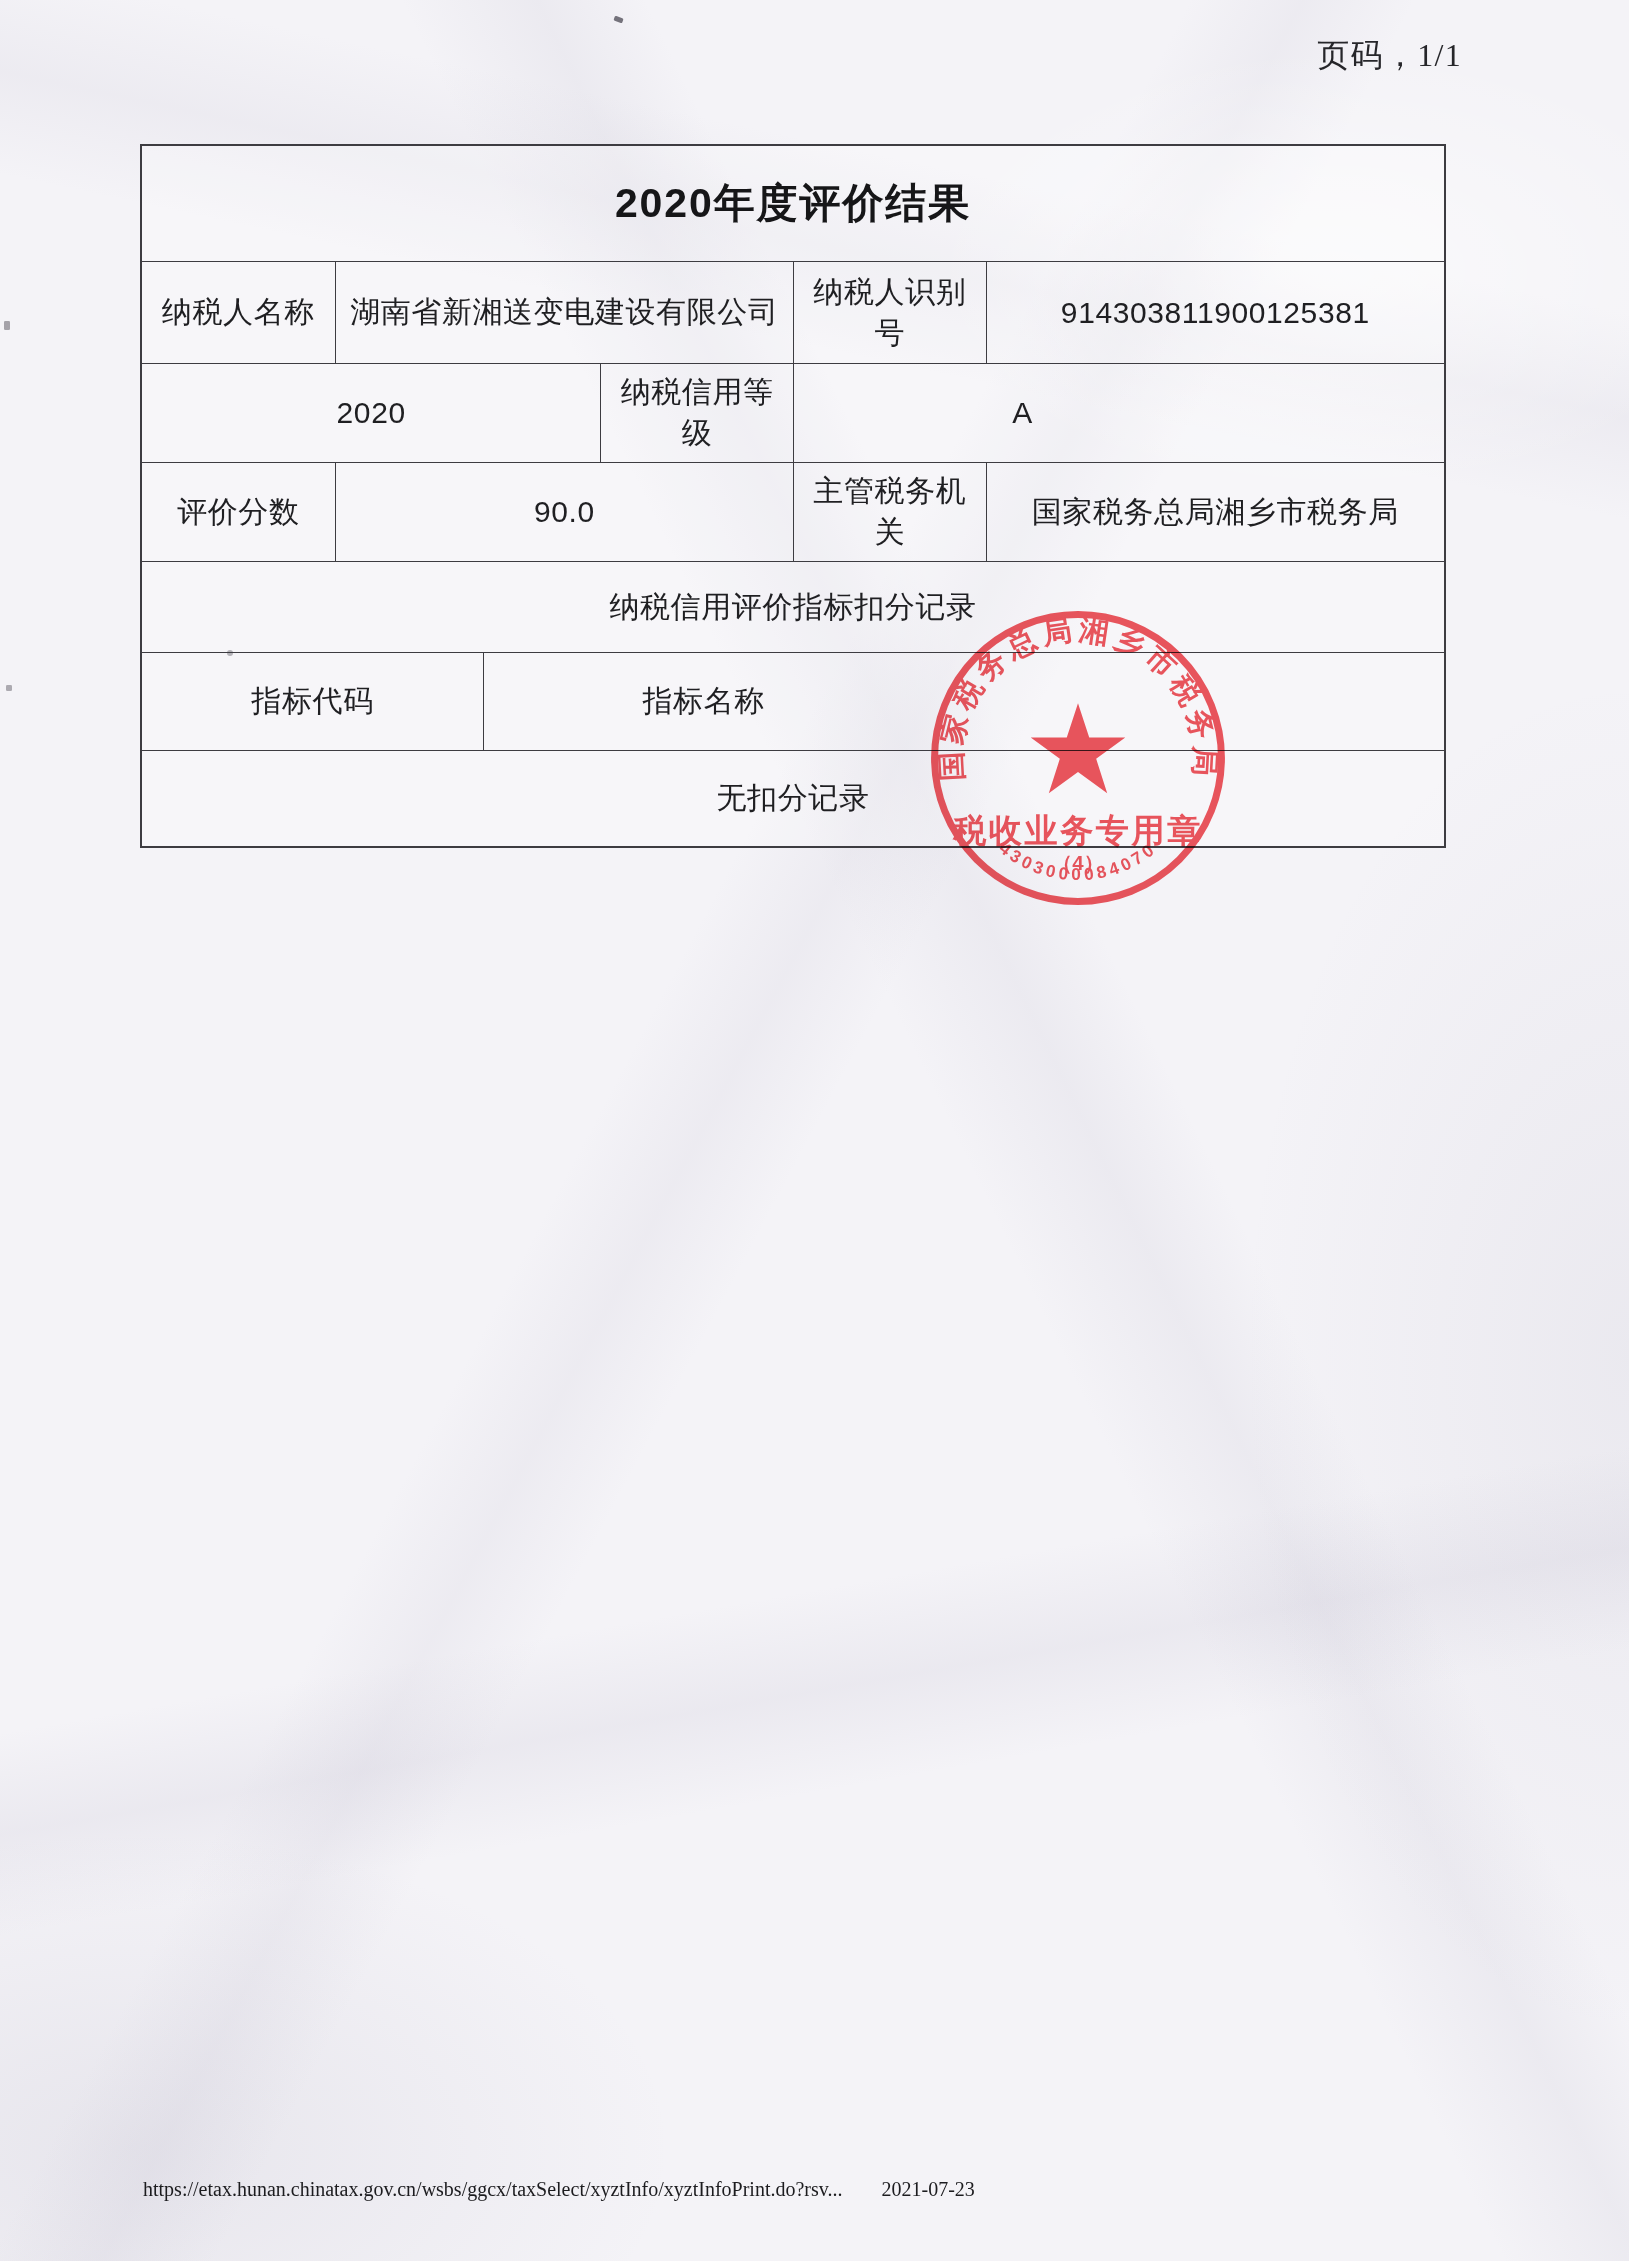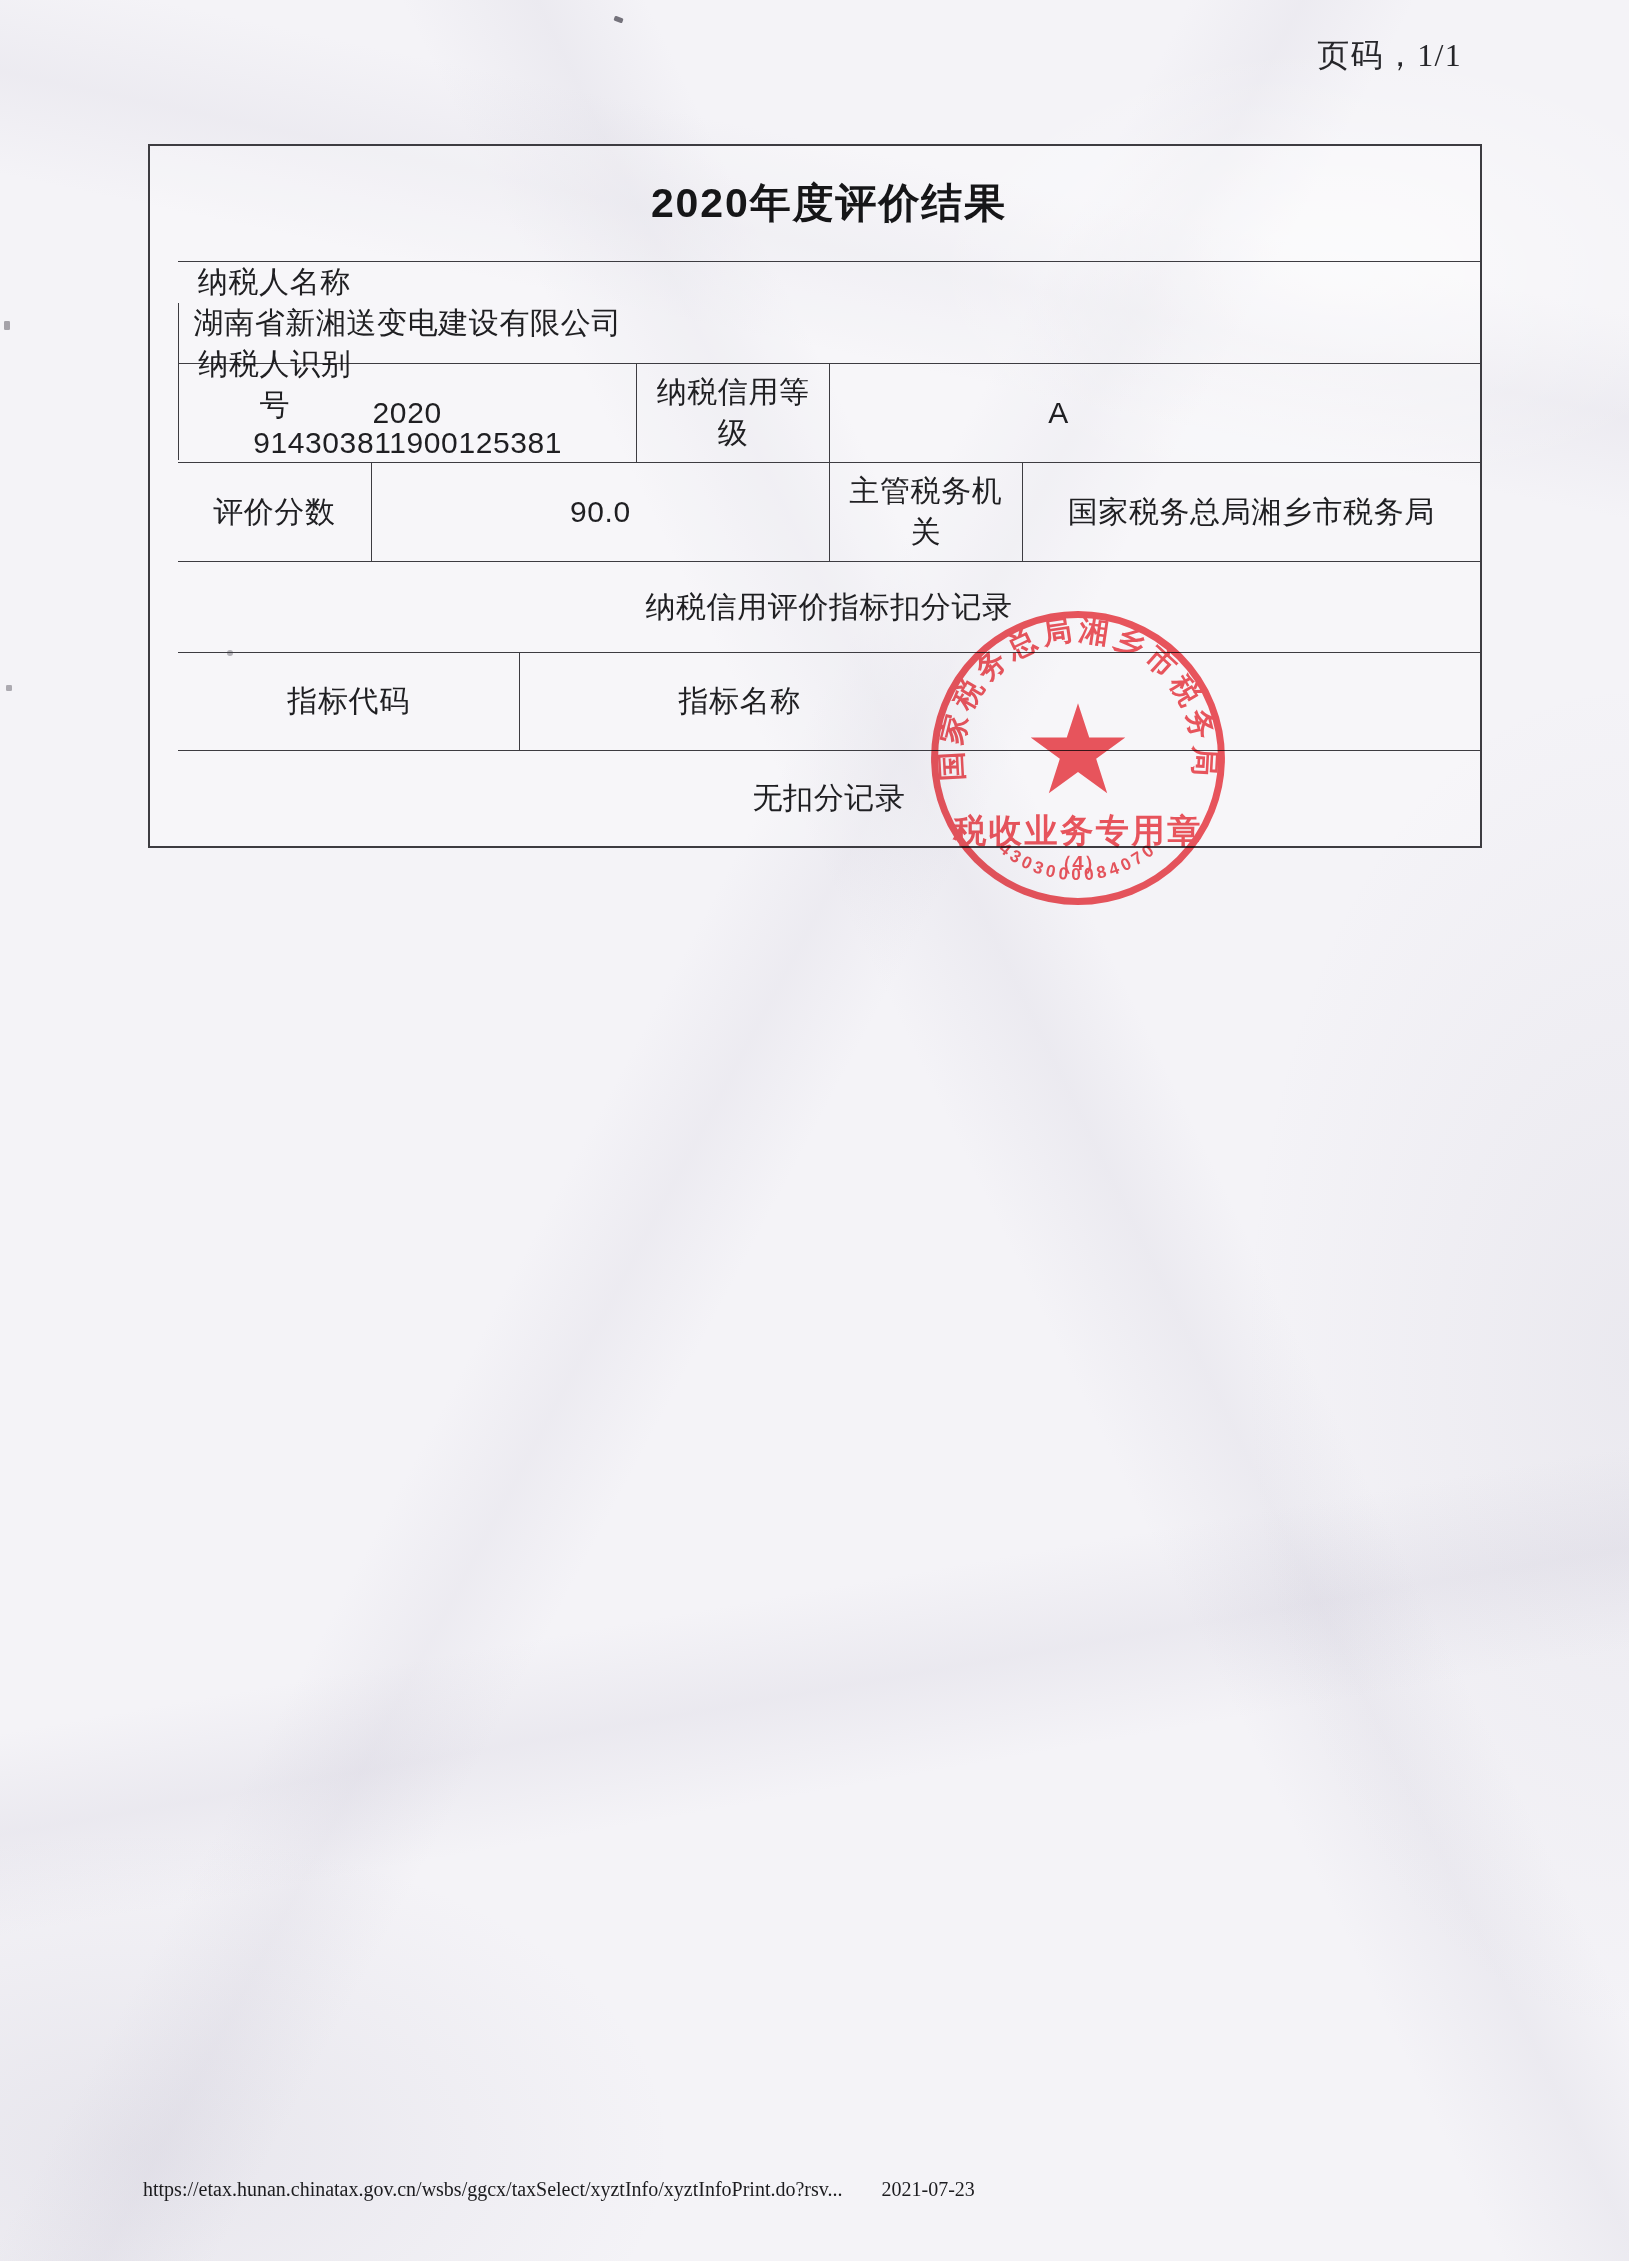--- a/index.html
+++ b/index.html
@@ -21,37 +21,36 @@
   }
   .speck{position:absolute;background:#55525c;border-radius:1.3px;opacity:.8;}
 
   .pagenum{
     position:absolute;top:34px;right:168px;
     font-family:"Liberation Serif",serif;
     font-size:32px;letter-spacing:1.3px;color:#26262a;
   }
 
   .doc-table{
-    position:absolute;left:148px;top:144px;width:1302px;
+    position:absolute;left:140px;top:144px;width:1302px;
     border:2.6px solid #3d3c41;
     background:rgba(255,255,255,.25);
-    padding-left:28px;
   }
   .trow{display:flex;border-top:1.9px solid #3d3c41;}
   .trow:first-child{border-top:none;}
   .tcell{
     display:flex;align-items:center;justify-content:center;
     text-align:center;border-left:1.9px solid #3d3c41;
     font-size:30px;letter-spacing:0.6px;color:#1f1f22;
     box-sizing:border-box;padding:0 6.4px;
   }
   .tcell:first-child{border-left:none;}
   .title-row{height:115px;}
   .title-cell{width:100%;font-size:41px;font-weight:600;letter-spacing:1.9px;color:#161618;}
-  .info-row1{height:101px;flex-direction:column;}
+  .info-row1{height:101px;}
   .info-row2{height:98px;}
   .c-label1{width:14.8%;}
   .c-value1{width:35.2%;}
   .c-label2{width:14.8%;}
   .c-value2{width:35.2%;}
   .section-row{height:90px;}
   .section-cell{width:100%;}
   .colhead-row{height:97px;}
   .col-a{width:26.2%;}
   .col-b{width:33.8%;}

